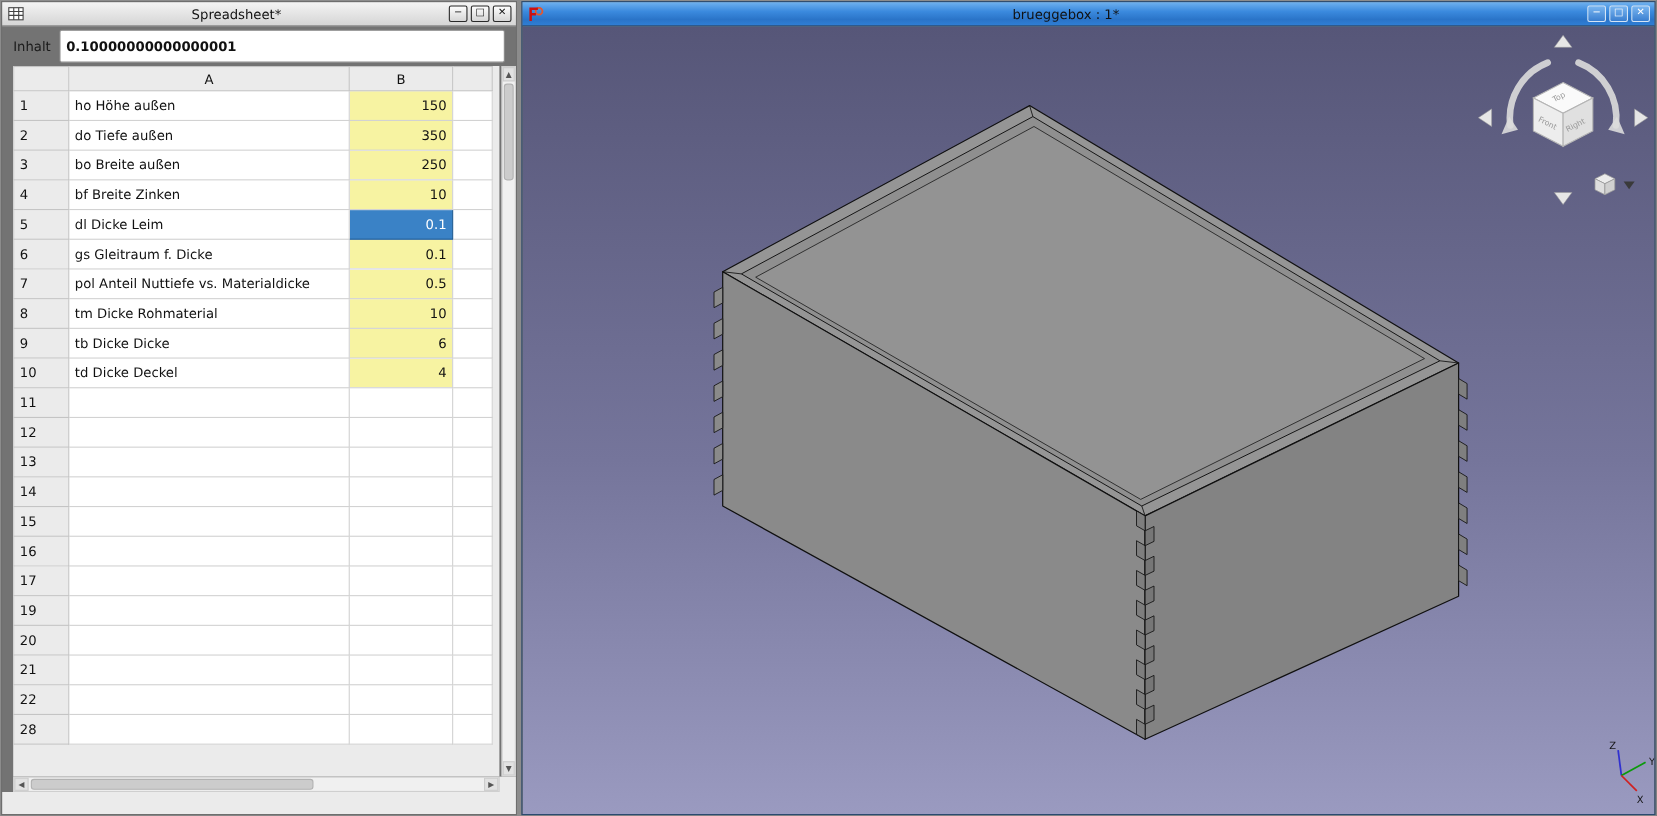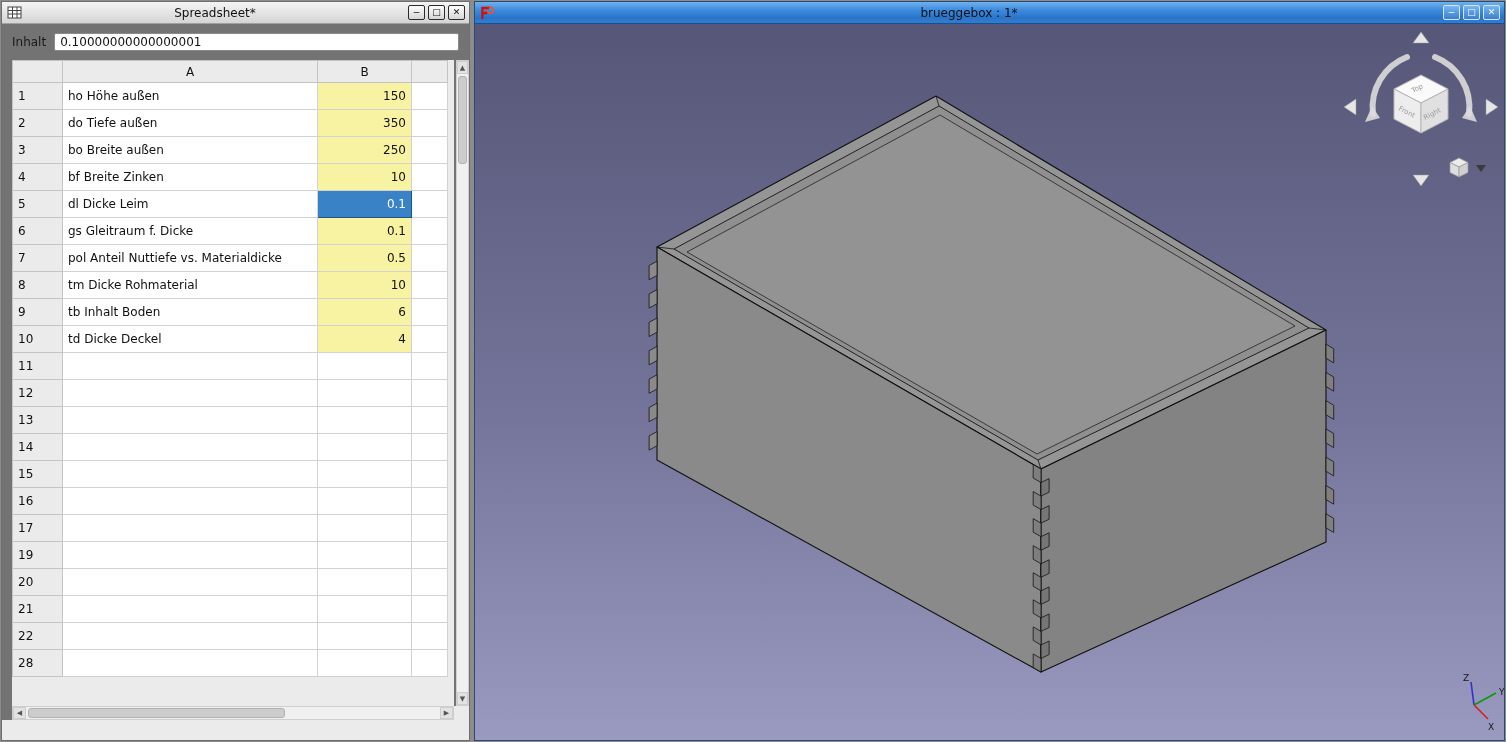--- a/index.html
+++ b/index.html
@@ -19,22 +19,22 @@
   .wbtns { display:flex; gap:3px; flex:0 0 auto; }
   .winbtn { width:17px; height:15px; display:flex; align-items:center; justify-content:center;
             font-size:9px; line-height:1; border-radius:2px; cursor:default;
             border:1px solid #2a2a2a; background:linear-gradient(#fdfdfd,#d6d6d6); color:#111;
             font-family:"DejaVu Sans", sans-serif; padding:0; }
   .winbtn.blue { border:1px solid #d5e5f6; background:linear-gradient(#79b5f0,#3a7fd0); color:#fff; }
 
   
   .contentbar { height:36px; display:flex; align-items:center; gap:8px; padding:0 10px; flex:0 0 auto; }
   .contentbar label { color:#1a1a1a; }
-  .contentbar input { flex:1; height:18px; border:1px solid #8a8a8a; border-radius:2px; background:#fff;
-                      padding:0 5px; font-size:12px; font-family:"DejaVu Sans", sans-serif; color:#111; }
+  .contentbar input { flex:1; height:30px; border:1px solid #8a8a8a; border-radius:2px; background:#fff;
+                      padding:0 5px; font-size:12px; font-family:"DejaVu Sans", sans-serif; color:#111;font-weight:bold; }
 
   .sheetrow { flex:1; display:flex; overflow:hidden; padding-left:10px; }
   .tablewrap { flex:1; overflow:hidden; background:#ebebeb; }
   table { border-collapse:collapse; table-layout:fixed; width:435px; background:#fff; }
   th, td { border:1px solid #d2d2d2; height:27px; padding:0 5px; font-weight:normal;
            font-size:12px; color:#111; overflow:hidden; white-space:nowrap; }
   thead th { height:22px; background:#ebebeb; border-color:#c4c4c4; text-align:center; }
   td.rowhead { background:#ebebeb; border-color:#c4c4c4; text-align:left; }
   td.colA { text-align:left; background:#fff; }
   td.colB { text-align:right; background:#fff; }
@@ -151,21 +151,21 @@
               <td class="colX"></td>
             </tr>
             <tr>
               <td class="rowhead">8</td>
               <td class="colA">tm Dicke Rohmaterial</td>
               <td class="colB filled">10</td>
               <td class="colX"></td>
             </tr>
             <tr>
               <td class="rowhead">9</td>
-              <td class="colA">tb Inhalt Boden</td>
+              <td class="colA">tb Dicke Dicke</td>
               <td class="colB filled">6</td>
               <td class="colX"></td>
             </tr>
             <tr>
               <td class="rowhead">10</td>
               <td class="colA">td Dicke Deckel</td>
               <td class="colB filled">4</td>
               <td class="colX"></td>
             </tr>
             <tr>

